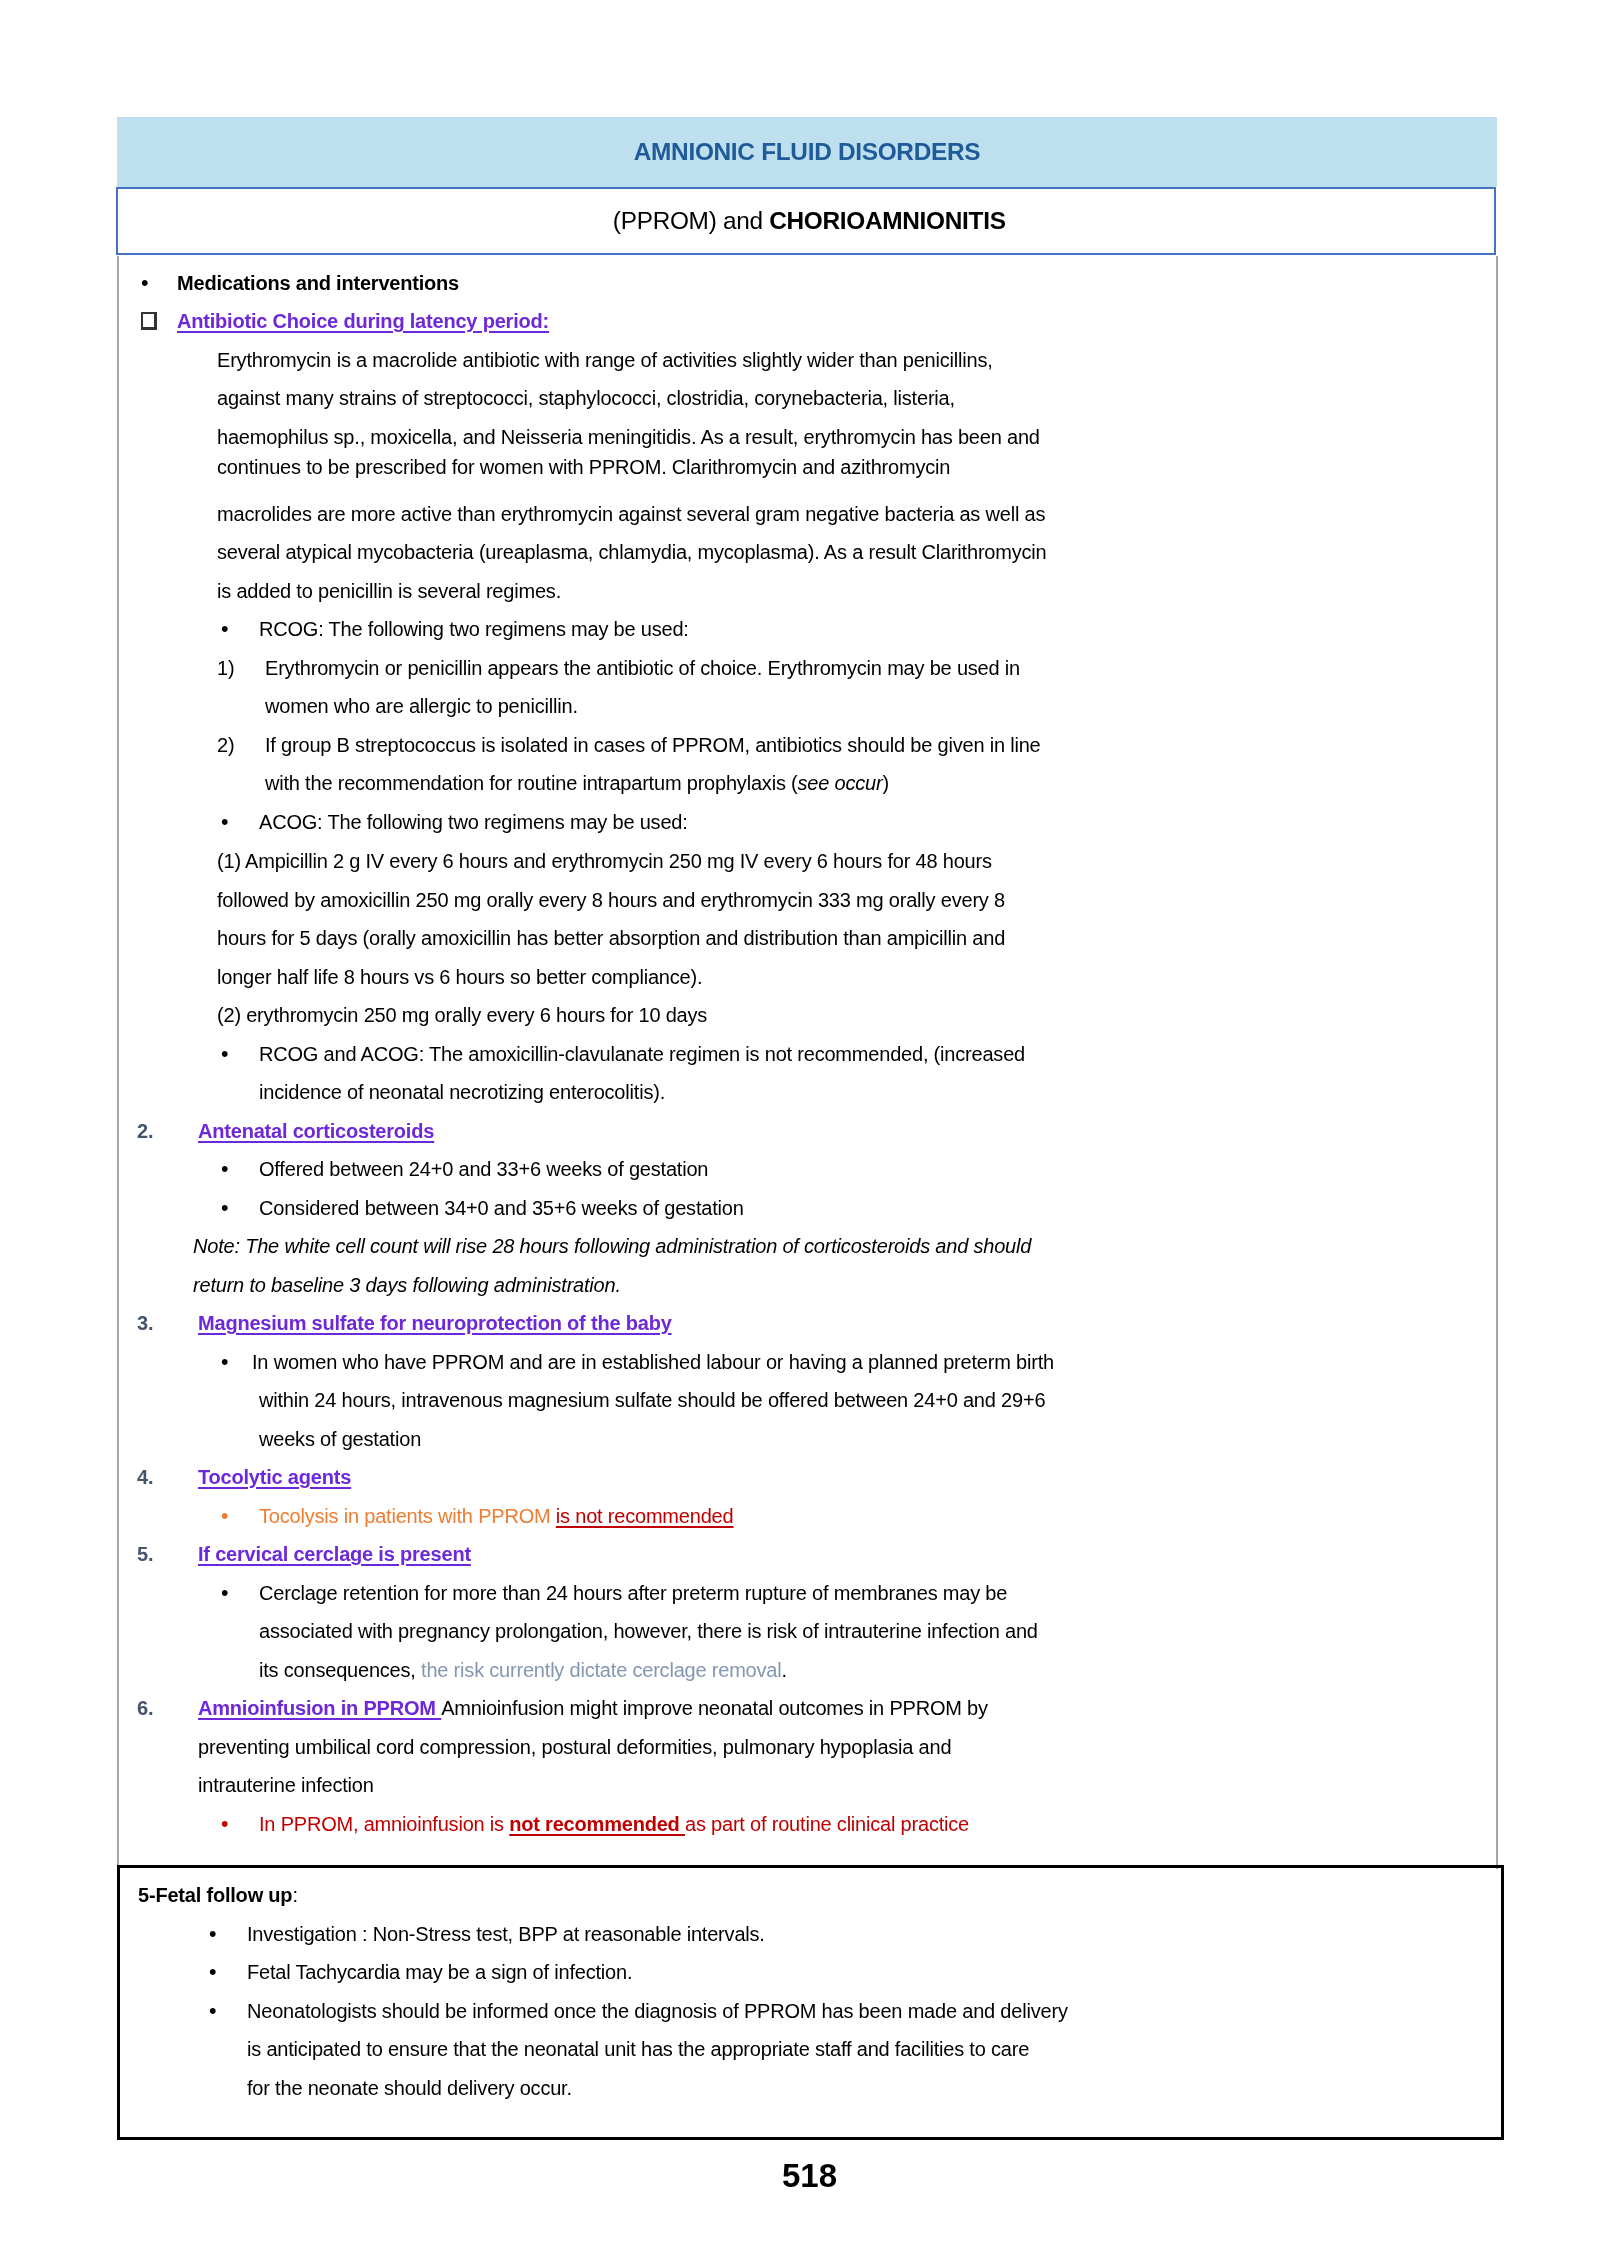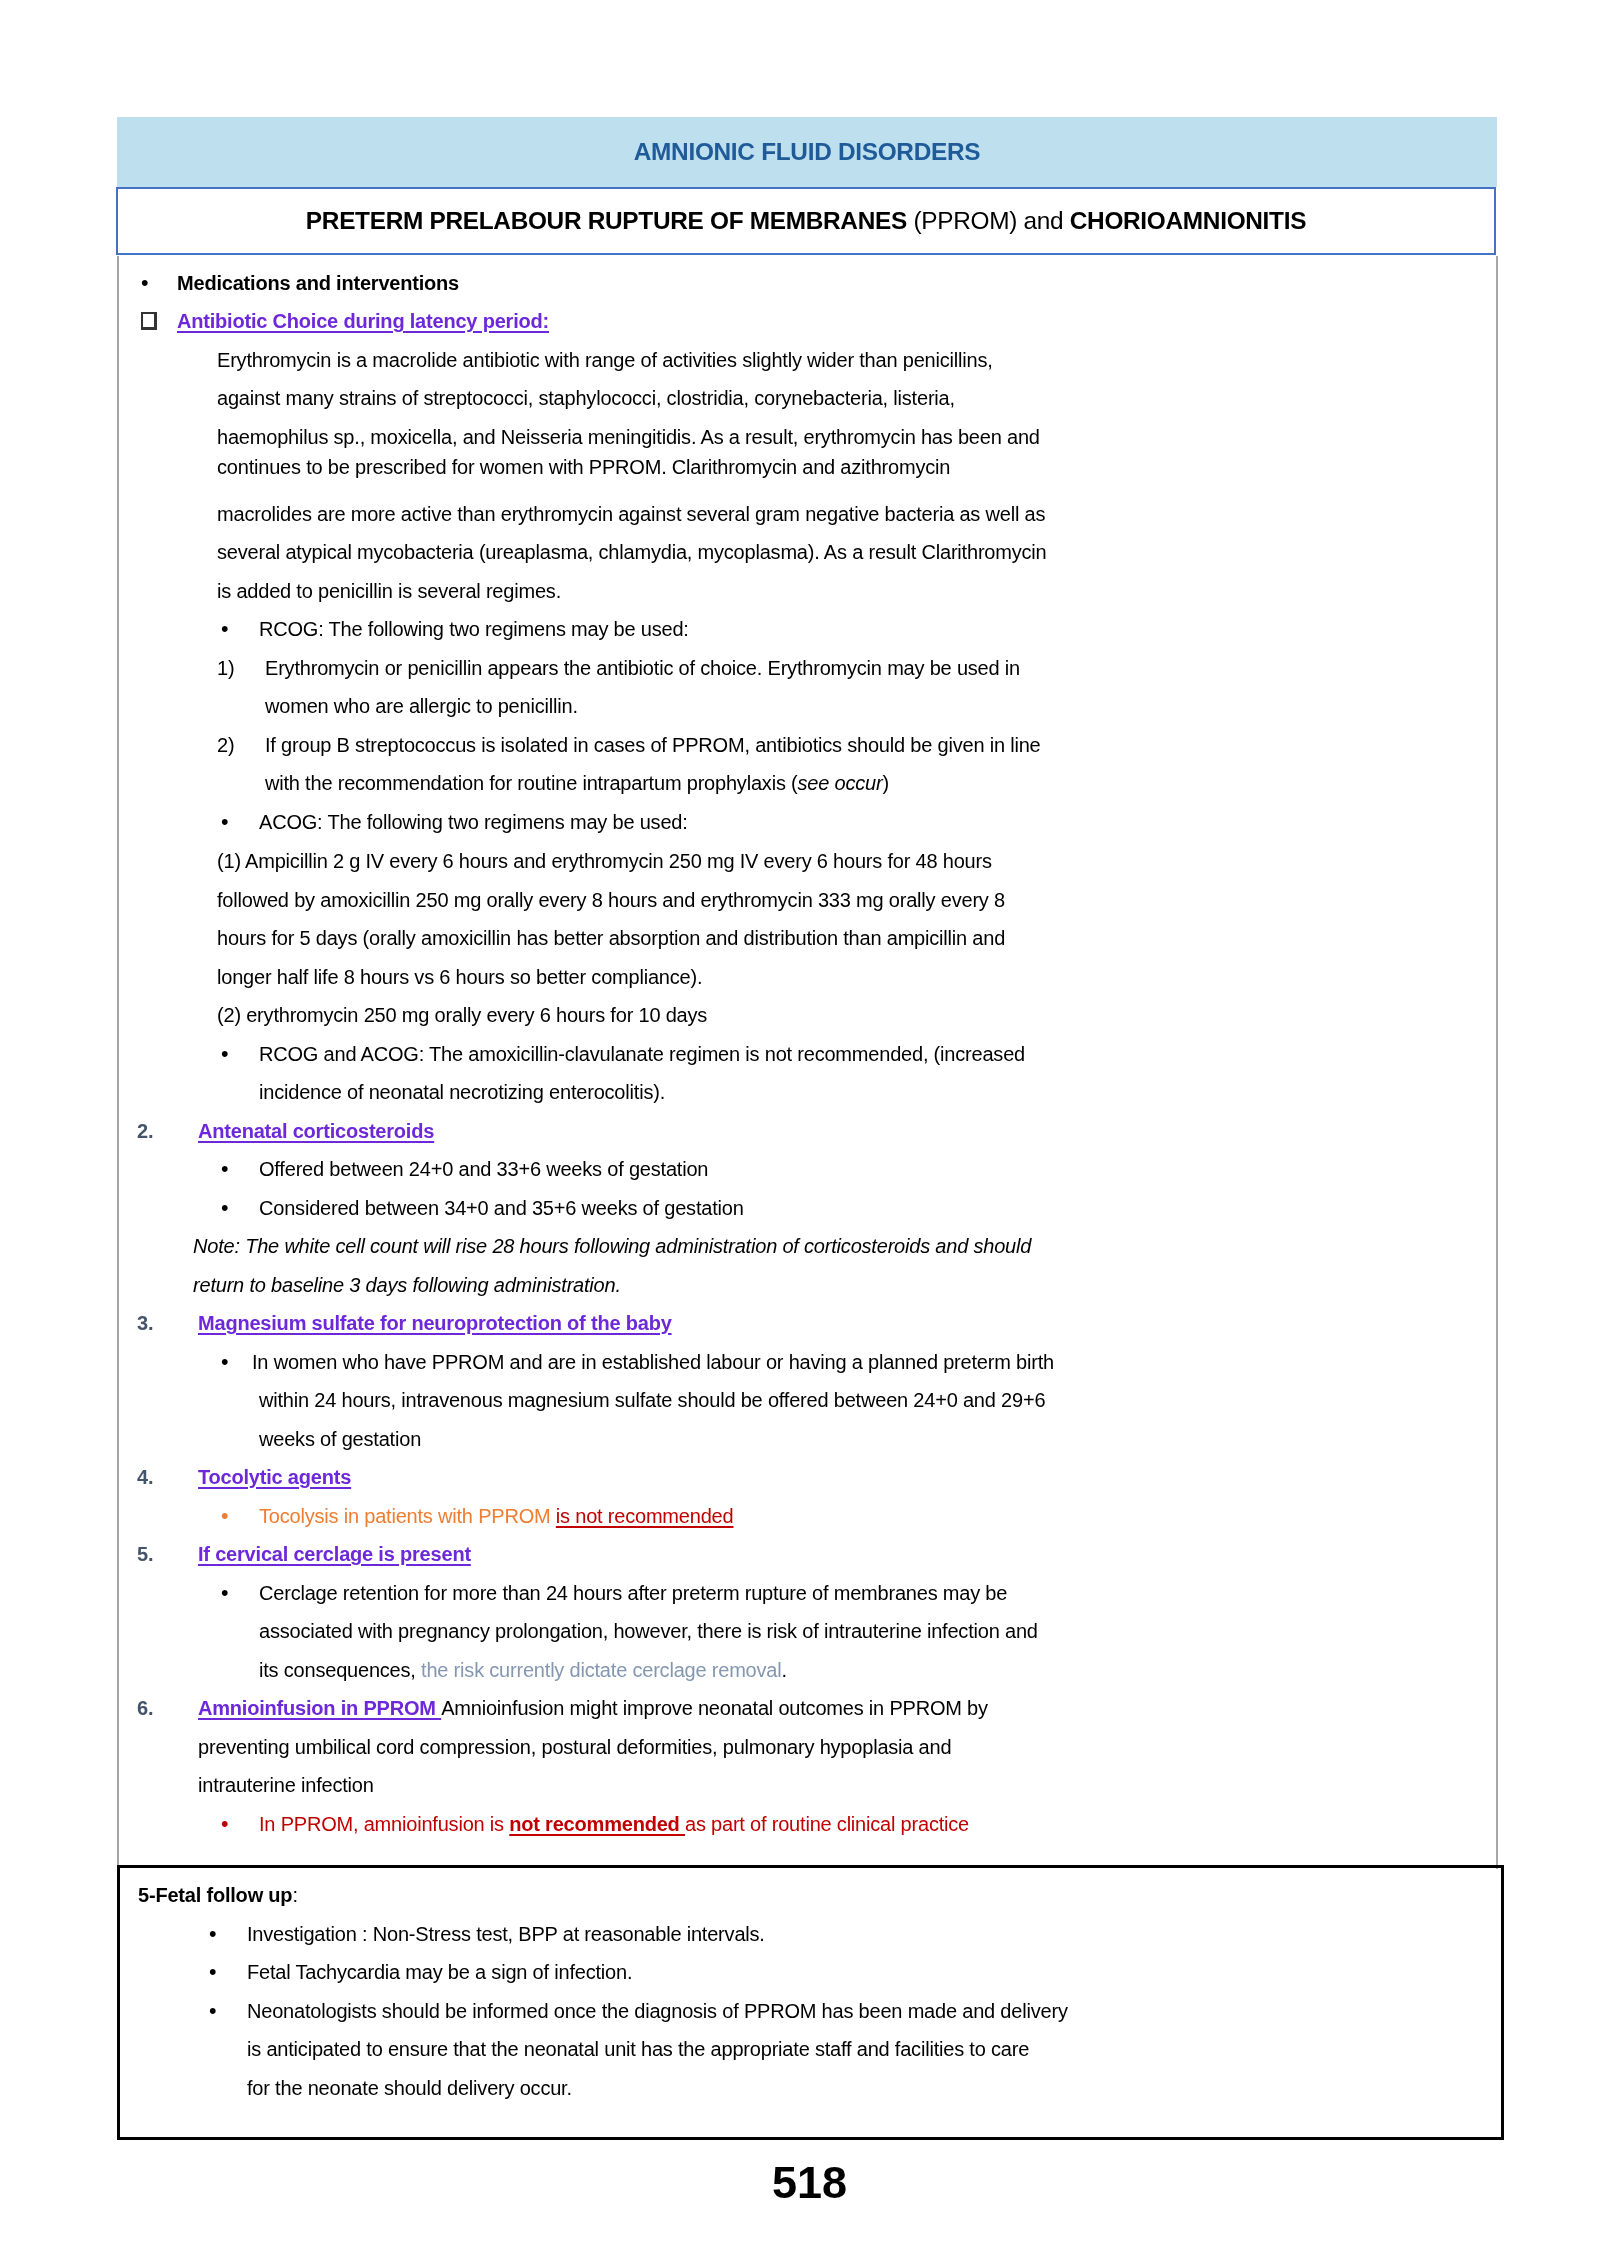--- a/index.html
+++ b/index.html
@@ -14,30 +14,29 @@
   .slate { color:#6d28d9; font-weight:bold; text-decoration:underline; text-decoration-thickness:2px; text-underline-offset:2.9px; }
   .num { color:#44546A; font-weight:bold; }
   .orange { color:#ED7D31; }
   .red { color:#C00000; }
   .redu { color:#C00000; text-decoration:underline; text-decoration-thickness:2px; text-underline-offset:2.9px; }
   .lightblue { color:#8497B0; font-weight:normal; }
   .it { font-style:italic; }
   .bullet { position:absolute; font-size:21.5px; line-height:29px; }
   .checkbox { position:absolute; width:15.6px; height:17.6px; border:2px solid #333; border-right-width:3.9px; border-bottom-width:3.9px; box-sizing:border-box; background:#fff; }
   .fetal { position:absolute; left:117px; top:1865px; width:1387px; height:275px; border:3.9px solid #000; box-sizing:border-box; }
-  .pagenum { position:absolute; left:0; width:1619px; top:2157px; text-align:center; font-size:45px; font-weight:bold; }
+  .pagenum { position:absolute; left:0; width:1619px; top:2157px; text-align:center; font-size:33px; font-weight:bold; }
 </style>
 </head>
 <body>
 
 <div class="band">
   <span>AMNIONIC FLUID DISORDERS</span>
 </div>
 <div class="subtitle">
-  <b>PRETERM PRELABOUR RUPTURE OF MEMBRANES</b>
     <span style="white-space:pre"> (PPROM) and </span>
     <b>CHORIOAMNIONITIS</b>
 </div>
 
 <div class="main"></div>
 
 <span class="bullet" style="left:141px;top:269px">•</span>
 <span class="ln b" style="left:177px;top:269px">Medications and interventions</span>
 
 <span class="checkbox" style="left:141px;top:312px"></span>

